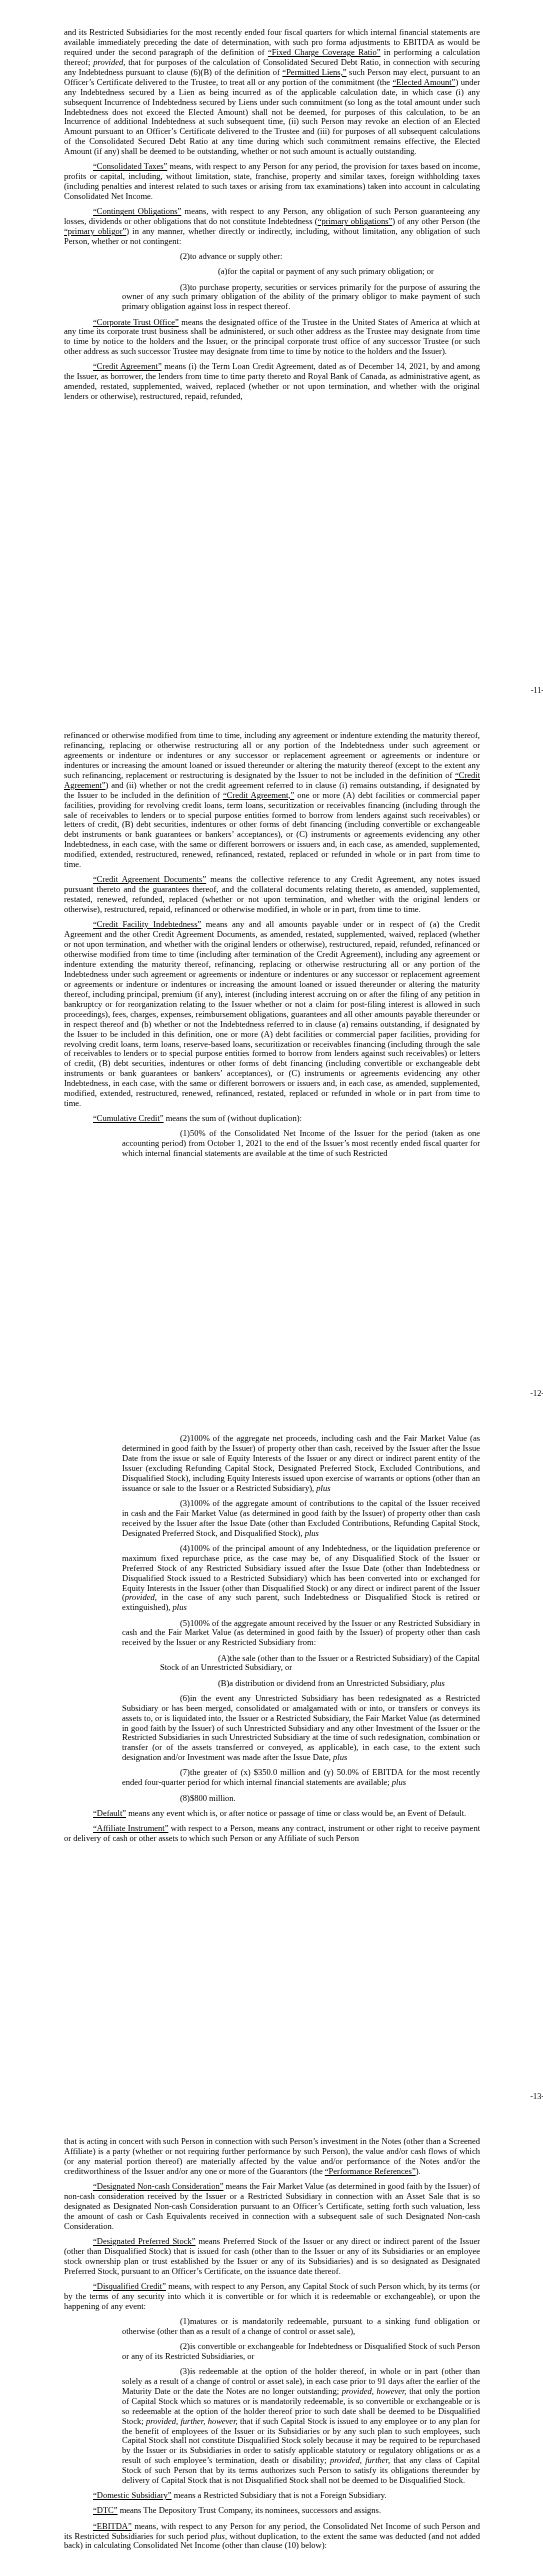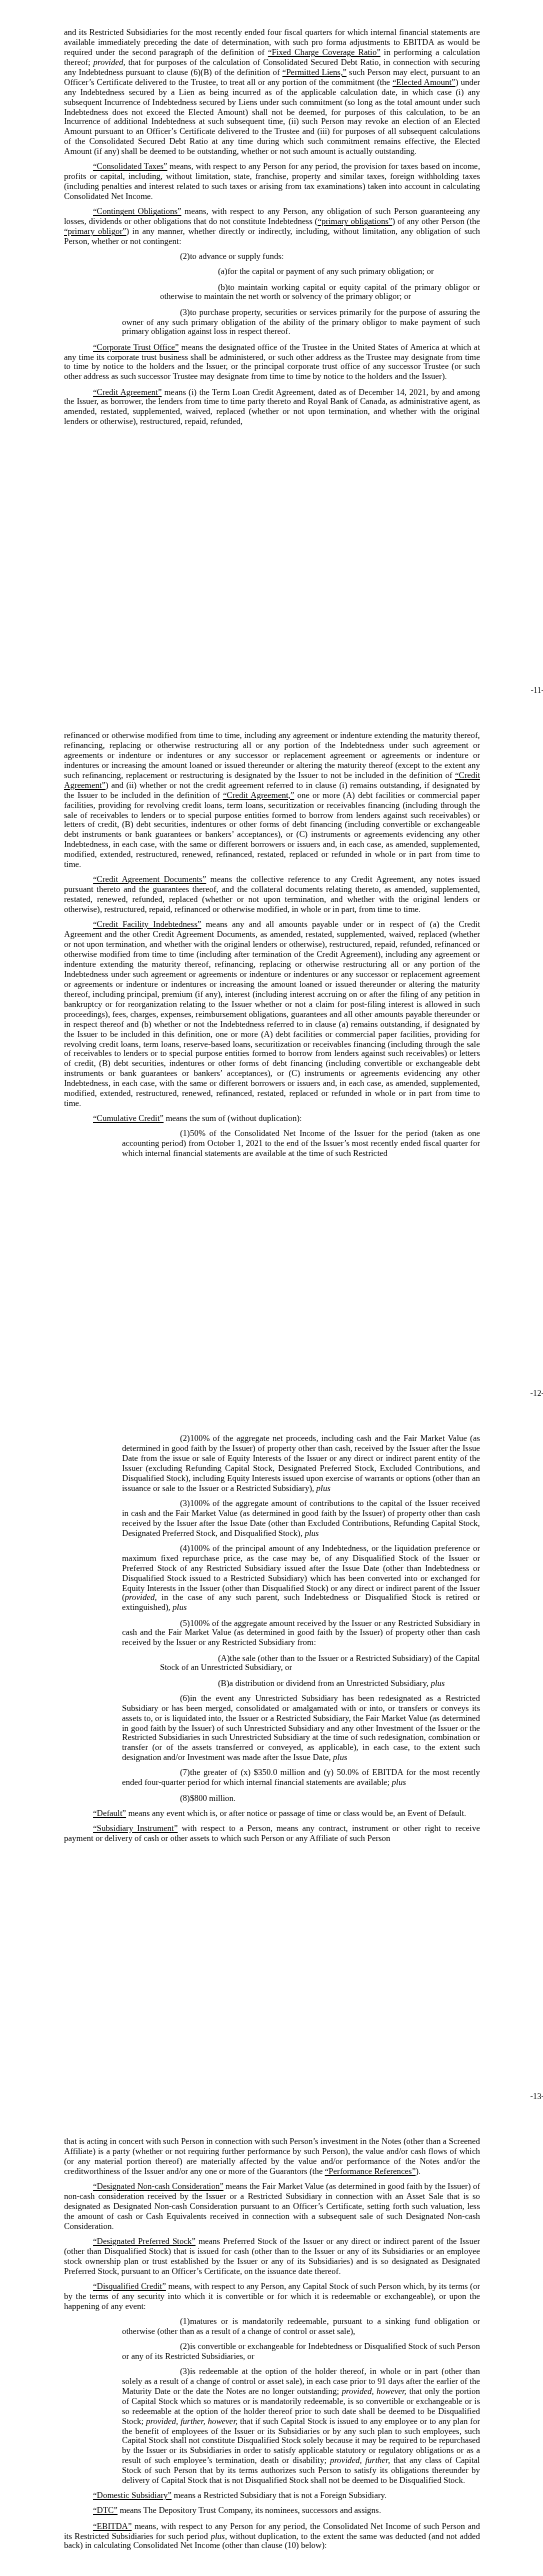--- a/index.html
+++ b/index.html
@@ -45,23 +45,22 @@
   }
 </style>
 </head>
 <body>
 
 <div class="doc" id="doc-root">
     <div class="page">
       <p class="blk cont"><span class="seg-p">and its Restricted Subsidiaries for the most recently ended four fiscal quarters for which internal financial statements are available immediately preceding the date of determination, with such pro forma adjustments to EBITDA as would be required under the second paragraph of the definition of </span><span class="seg-u">“Fixed Charge Coverage Ratio”</span><span class="seg-p"> in performing a calculation thereof; </span><span class="seg-i">provided</span><span class="seg-p">, that for purposes of the calculation of Consolidated Secured Debt Ratio, in connection with securing any Indebtedness pursuant to clause (6)(B) of the definition of </span><span class="seg-u">“Permitted Liens,”</span><span class="seg-p"> such Person may elect, pursuant to an Officer’s Certificate delivered to the Trustee, to treat all or any portion of the commitment (the </span><span class="seg-u">“Elected Amount”</span><span class="seg-p">) under any Indebtedness secured by a Lien as being incurred as of the applicable calculation date, in which case (i) any subsequent Incurrence of Indebtedness secured by Liens under such commitment (so long as the total amount under such Indebtedness does not exceed the Elected Amount) shall not be deemed, for purposes of this calculation, to be an Incurrence of additional Indebtedness at such subsequent time, (ii) such Person may revoke an election of an Elected Amount pursuant to an Officer’s Certificate delivered to the Trustee and (iii) for purposes of all subsequent calculations of the Consolidated Secured Debt Ratio at any time during which such commitment remains effective, the Elected Amount (if any) shall be deemed to be outstanding, whether or not such amount is actually outstanding.</span></p>
       <p class="blk def"><span class="seg-u">“Consolidated Taxes”</span><span class="seg-p"> means, with respect to any Person for any period, the provision for taxes based on income, profits or capital, including, without limitation, state, franchise, property and similar taxes, foreign withholding taxes (including penalties and interest related to such taxes or arising from tax examinations) taken into account in calculating Consolidated Net Income.</span></p>
       <p class="blk def"><span class="seg-u">“Contingent Obligations”</span><span class="seg-p"> means, with respect to any Person, any obligation of such Person guaranteeing any losses, dividends or other obligations that do not constitute Indebtedness (</span><span class="seg-u">“primary obligations”</span><span class="seg-p">) of any other Person (the </span><span class="seg-u">“primary obligor”</span><span class="seg-p">) in any manner, whether directly or indirectly, including, without limitation, any obligation of such Person, whether or not contingent:</span></p>
-      <p class="blk c1"><span class="clause-label">(2)</span><span class="seg-p">to advance or supply funds:</span></p>
+      <p class="blk c1"><span class="clause-label">(2)</span><span class="seg-p">to advance or supply other:</span></p>
       <p class="blk c2"><span class="clause-label">(a)</span><span class="seg-p">for the capital or payment of any such primary obligation; or</span></p>
-      <p class="blk c2"><span class="clause-label">(b)</span><span class="seg-p">to maintain working capital or equity capital of the primary obligor or otherwise to maintain the net worth or solvency of the primary obligor; or</span></p>
       <p class="blk c1"><span class="clause-label">(3)</span><span class="seg-p">to purchase property, securities or services primarily for the purpose of assuring the owner of any such primary obligation of the ability of the primary obligor to make payment of such primary obligation against loss in respect thereof.</span></p>
       <p class="blk def"><span class="seg-u">“Corporate Trust Office”</span><span class="seg-p"> means the designated office of the Trustee in the United States of America at which at any time its corporate trust business shall be administered, or such other address as the Trustee may designate from time to time by notice to the holders and the Issuer, or the principal corporate trust office of any successor Trustee (or such other address as such successor Trustee may designate from time to time by notice to the holders and the Issuer).</span></p>
       <p class="blk def"><span class="seg-u">“Credit Agreement”</span><span class="seg-p"> means (i) the Term Loan Credit Agreement, dated as of December 14, 2021, by and among the Issuer, as borrower, the lenders from time to time party thereto and Royal Bank of Canada, as administrative agent, as amended, restated, supplemented, waived, replaced (whether or not upon termination, and whether with the original lenders or otherwise), restructured, repaid, refunded,</span></p>
       <div class="pagenum">-11-</div>
     </div>
     <div class="page">
       <p class="blk cont"><span class="seg-p">refinanced or otherwise modified from time to time, including any agreement or indenture extending the maturity thereof, refinancing, replacing or otherwise restructuring all or any portion of the Indebtedness under such agreement or agreements or indenture or indentures or any successor or replacement agreement or agreements or indenture or indentures or increasing the amount loaned or issued thereunder or altering the maturity thereof (except to the extent any such refinancing, replacement or restructuring is designated by the Issuer to not be included in the definition of </span><span class="seg-u">“Credit Agreement”</span><span class="seg-p">) and (ii) whether or not the credit agreement referred to in clause (i) remains outstanding, if designated by the Issuer to be included in the definition of </span><span class="seg-u">“Credit Agreement,”</span><span class="seg-p"> one or more (A) debt facilities or commercial paper facilities, providing for revolving credit loans, term loans, securitization or receivables financing (including through the sale of receivables to lenders or to special purpose entities formed to borrow from lenders against such receivables) or letters of credit, (B) debt securities, indentures or other forms of debt financing (including convertible or exchangeable debt instruments or bank guarantees or bankers’ acceptances), or (C) instruments or agreements evidencing any other Indebtedness, in each case, with the same or different borrowers or issuers and, in each case, as amended, supplemented, modified, extended, restructured, renewed, refinanced, restated, replaced or refunded in whole or in part from time to time.</span></p>
       <p class="blk def"><span class="seg-u">“Credit Agreement Documents”</span><span class="seg-p"> means the collective reference to any Credit Agreement, any notes issued pursuant thereto and the guarantees thereof, and the collateral documents relating thereto, as amended, supplemented, restated, renewed, refunded, replaced (whether or not upon termination, and whether with the original lenders or otherwise), restructured, repaid, refinanced or otherwise modified, in whole or in part, from time to time.</span></p>
       <p class="blk def"><span class="seg-u">“Credit Facility Indebtedness”</span><span class="seg-p"> means any and all amounts payable under or in respect of (a) the Credit Agreement and the other Credit Agreement Documents, as amended, restated, supplemented, waived, replaced (whether or not upon termination, and whether with the original lenders or otherwise), restructured, repaid, refunded, refinanced or otherwise modified from time to time (including after termination of the Credit Agreement), including any agreement or indenture extending the maturity thereof, refinancing, replacing or otherwise restructuring all or any portion of the Indebtedness under such agreement or agreements or indenture or indentures or any successor or replacement agreement or agreements or indenture or indentures or increasing the amount loaned or issued thereunder or altering the maturity thereof, including principal, premium (if any), interest (including interest accruing on or after the filing of any petition in bankruptcy or for reorganization relating to the Issuer whether or not a claim for post-filing interest is allowed in such proceedings), fees, charges, expenses, reimbursement obligations, guarantees and all other amounts payable thereunder or in respect thereof and (b) whether or not the Indebtedness referred to in clause (a) remains outstanding, if designated by the Issuer to be included in this definition, one or more (A) debt facilities or commercial paper facilities, providing for revolving credit loans, term loans, reserve-based loans, securitization or receivables financing (including through the sale of receivables to lenders or to special purpose entities formed to borrow from lenders against such receivables) or letters of credit, (B) debt securities, indentures or other forms of debt financing (including convertible or exchangeable debt instruments or bank guarantees or bankers’ acceptances), or (C) instruments or agreements evidencing any other Indebtedness, in each case, with the same or different borrowers or issuers and, in each case, as amended, supplemented, modified, extended, restructured, renewed, refinanced, restated, replaced or refunded in whole or in part from time to time.</span></p>
       <p class="blk def"><span class="seg-u">“Cumulative Credit”</span><span class="seg-p"> means the sum of (without duplication):</span></p>
@@ -72,21 +71,21 @@
       <p class="blk c1"><span class="clause-label">(2)</span><span class="seg-p">100% of the aggregate net proceeds, including cash and the Fair Market Value (as determined in good faith by the Issuer) of property other than cash, received by the Issuer after the Issue Date from the issue or sale of Equity Interests of the Issuer or any direct or indirect parent entity of the Issuer (excluding Refunding Capital Stock, Designated Preferred Stock, Excluded Contributions, and Disqualified Stock), including Equity Interests issued upon exercise of warrants or options (other than an issuance or sale to the Issuer or a Restricted Subsidiary), </span><span class="seg-i">plus</span></p>
       <p class="blk c1"><span class="clause-label">(3)</span><span class="seg-p">100% of the aggregate amount of contributions to the capital of the Issuer received in cash and the Fair Market Value (as determined in good faith by the Issuer) of property other than cash received by the Issuer after the Issue Date (other than Excluded Contributions, Refunding Capital Stock, Designated Preferred Stock, and Disqualified Stock), </span><span class="seg-i">plus</span></p>
       <p class="blk c1"><span class="clause-label">(4)</span><span class="seg-p">100% of the principal amount of any Indebtedness, or the liquidation preference or maximum fixed repurchase price, as the case may be, of any Disqualified Stock of the Issuer or Preferred Stock of any Restricted Subsidiary issued after the Issue Date (other than Indebtedness or Disqualified Stock issued to a Restricted Subsidiary) which has been converted into or exchanged for Equity Interests in the Issuer (other than Disqualified Stock) or any direct or indirect parent of the Issuer (</span><span class="seg-i">provided</span><span class="seg-p">, in the case of any such parent, such Indebtedness or Disqualified Stock is retired or extinguished), </span><span class="seg-i">plus</span></p>
       <p class="blk c1"><span class="clause-label">(5)</span><span class="seg-p">100% of the aggregate amount received by the Issuer or any Restricted Subsidiary in cash and the Fair Market Value (as determined in good faith by the Issuer) of property other than cash received by the Issuer or any Restricted Subsidiary from:</span></p>
       <p class="blk c2"><span class="clause-label">(A)</span><span class="seg-p">the sale (other than to the Issuer or a Restricted Subsidiary) of the Capital Stock of an Unrestricted Subsidiary, or</span></p>
       <p class="blk c2"><span class="clause-label">(B)</span><span class="seg-p">a distribution or dividend from an Unrestricted Subsidiary, </span><span class="seg-i">plus</span></p>
       <p class="blk c1"><span class="clause-label">(6)</span><span class="seg-p">in the event any Unrestricted Subsidiary has been redesignated as a Restricted Subsidiary or has been merged, consolidated or amalgamated with or into, or transfers or conveys its assets to, or is liquidated into, the Issuer or a Restricted Subsidiary, the Fair Market Value (as determined in good faith by the Issuer) of such Unrestricted Subsidiary and any other Investment of the Issuer or the Restricted Subsidiaries in such Unrestricted Subsidiary at the time of such redesignation, combination or transfer (or of the assets transferred or conveyed, as applicable), in each case, to the extent such designation and/or Investment was made after the Issue Date, </span><span class="seg-i">plus</span></p>
       <p class="blk c1"><span class="clause-label">(7)</span><span class="seg-p">the greater of (x) $350.0 million and (y) 50.0% of EBITDA for the most recently ended four-quarter period for which internal financial statements are available; </span><span class="seg-i">plus</span></p>
       <p class="blk c1"><span class="clause-label">(8)</span><span class="seg-p">$800 million.</span></p>
       <p class="blk def"><span class="seg-u">“Default”</span><span class="seg-p"> means any event which is, or after notice or passage of time or class would be, an Event of Default.</span></p>
-      <p class="blk def"><span class="seg-u">“Subsidiary Instrument”</span><span class="seg-p"> with respect to a Person, means any contract, instrument or other right to receive payment or delivery of cash or other assets to which such Person or any Affiliate of such Person</span></p>
+      <p class="blk def"><span class="seg-u">“Affiliate Instrument”</span><span class="seg-p"> with respect to a Person, means any contract, instrument or other right to receive payment or delivery of cash or other assets to which such Person or any Affiliate of such Person</span></p>
       <div class="pagenum">-13-</div>
     </div>
     <div class="page">
       <p class="blk cont"><span class="seg-p">that is acting in concert with such Person in connection with such Person’s investment in the Notes (other than a Screened Affiliate) is a party (whether or not requiring further performance by such Person), the value and/or cash flows of which (or any material portion thereof) are materially affected by the value and/or performance of the Notes and/or the creditworthiness of the Issuer and/or any one or more of the Guarantors (the </span><span class="seg-u">“Performance References”</span><span class="seg-p">).</span></p>
       <p class="blk def"><span class="seg-u">“Designated Non-cash Consideration”</span><span class="seg-p"> means the Fair Market Value (as determined in good faith by the Issuer) of non-cash consideration received by the Issuer or a Restricted Subsidiary in connection with an Asset Sale that is so designated as Designated Non-cash Consideration pursuant to an Officer’s Certificate, setting forth such valuation, less the amount of cash or Cash Equivalents received in connection with a subsequent sale of such Designated Non-cash Consideration.</span></p>
       <p class="blk def"><span class="seg-u">“Designated Preferred Stock”</span><span class="seg-p"> means Preferred Stock of the Issuer or any direct or indirect parent of the Issuer (other than Disqualified Stock) that is issued for cash (other than to the Issuer or any of its Subsidiaries or an employee stock ownership plan or trust established by the Issuer or any of its Subsidiaries) and is so designated as Designated Preferred Stock, pursuant to an Officer’s Certificate, on the issuance date thereof.</span></p>
       <p class="blk def"><span class="seg-u">“Disqualified Credit”</span><span class="seg-p"> means, with respect to any Person, any Capital Stock of such Person which, by its terms (or by the terms of any security into which it is convertible or for which it is redeemable or exchangeable), or upon the happening of any event:</span></p>
       <p class="blk c1"><span class="clause-label">(1)</span><span class="seg-p">matures or is mandatorily redeemable, pursuant to a sinking fund obligation or otherwise (other than as a result of a change of control or asset sale),</span></p>
       <p class="blk c1"><span class="clause-label">(2)</span><span class="seg-p">is convertible or exchangeable for Indebtedness or Disqualified Stock of such Person or any of its Restricted Subsidiaries, or</span></p>
       <p class="blk c1"><span class="clause-label">(3)</span><span class="seg-p">is redeemable at the option of the holder thereof, in whole or in part (other than solely as a result of a change of control or asset sale), in each case prior to 91 days after the earlier of the Maturity Date or the date the Notes are no longer outstanding; </span><span class="seg-i">provided, however,</span><span class="seg-p"> that only the portion of Capital Stock which so matures or is mandatorily redeemable, is so convertible or exchangeable or is so redeemable at the option of the holder thereof prior to such date shall be deemed to be Disqualified Stock; </span><span class="seg-i">provided, further, however,</span><span class="seg-p"> that if such Capital Stock is issued to any employee or to any plan for the benefit of employees of the Issuer or its Subsidiaries or by any such plan to such employees, such Capital Stock shall not constitute Disqualified Stock solely because it may be required to be repurchased by the Issuer or its Subsidiaries in order to satisfy applicable statutory or regulatory obligations or as a result of such employee’s termination, death or disability; </span><span class="seg-i">provided, further,</span><span class="seg-p"> that any class of Capital Stock of such Person that by its terms authorizes such Person to satisfy its obligations thereunder by delivery of Capital Stock that is not Disqualified Stock shall not be deemed to be Disqualified Stock.</span></p>

